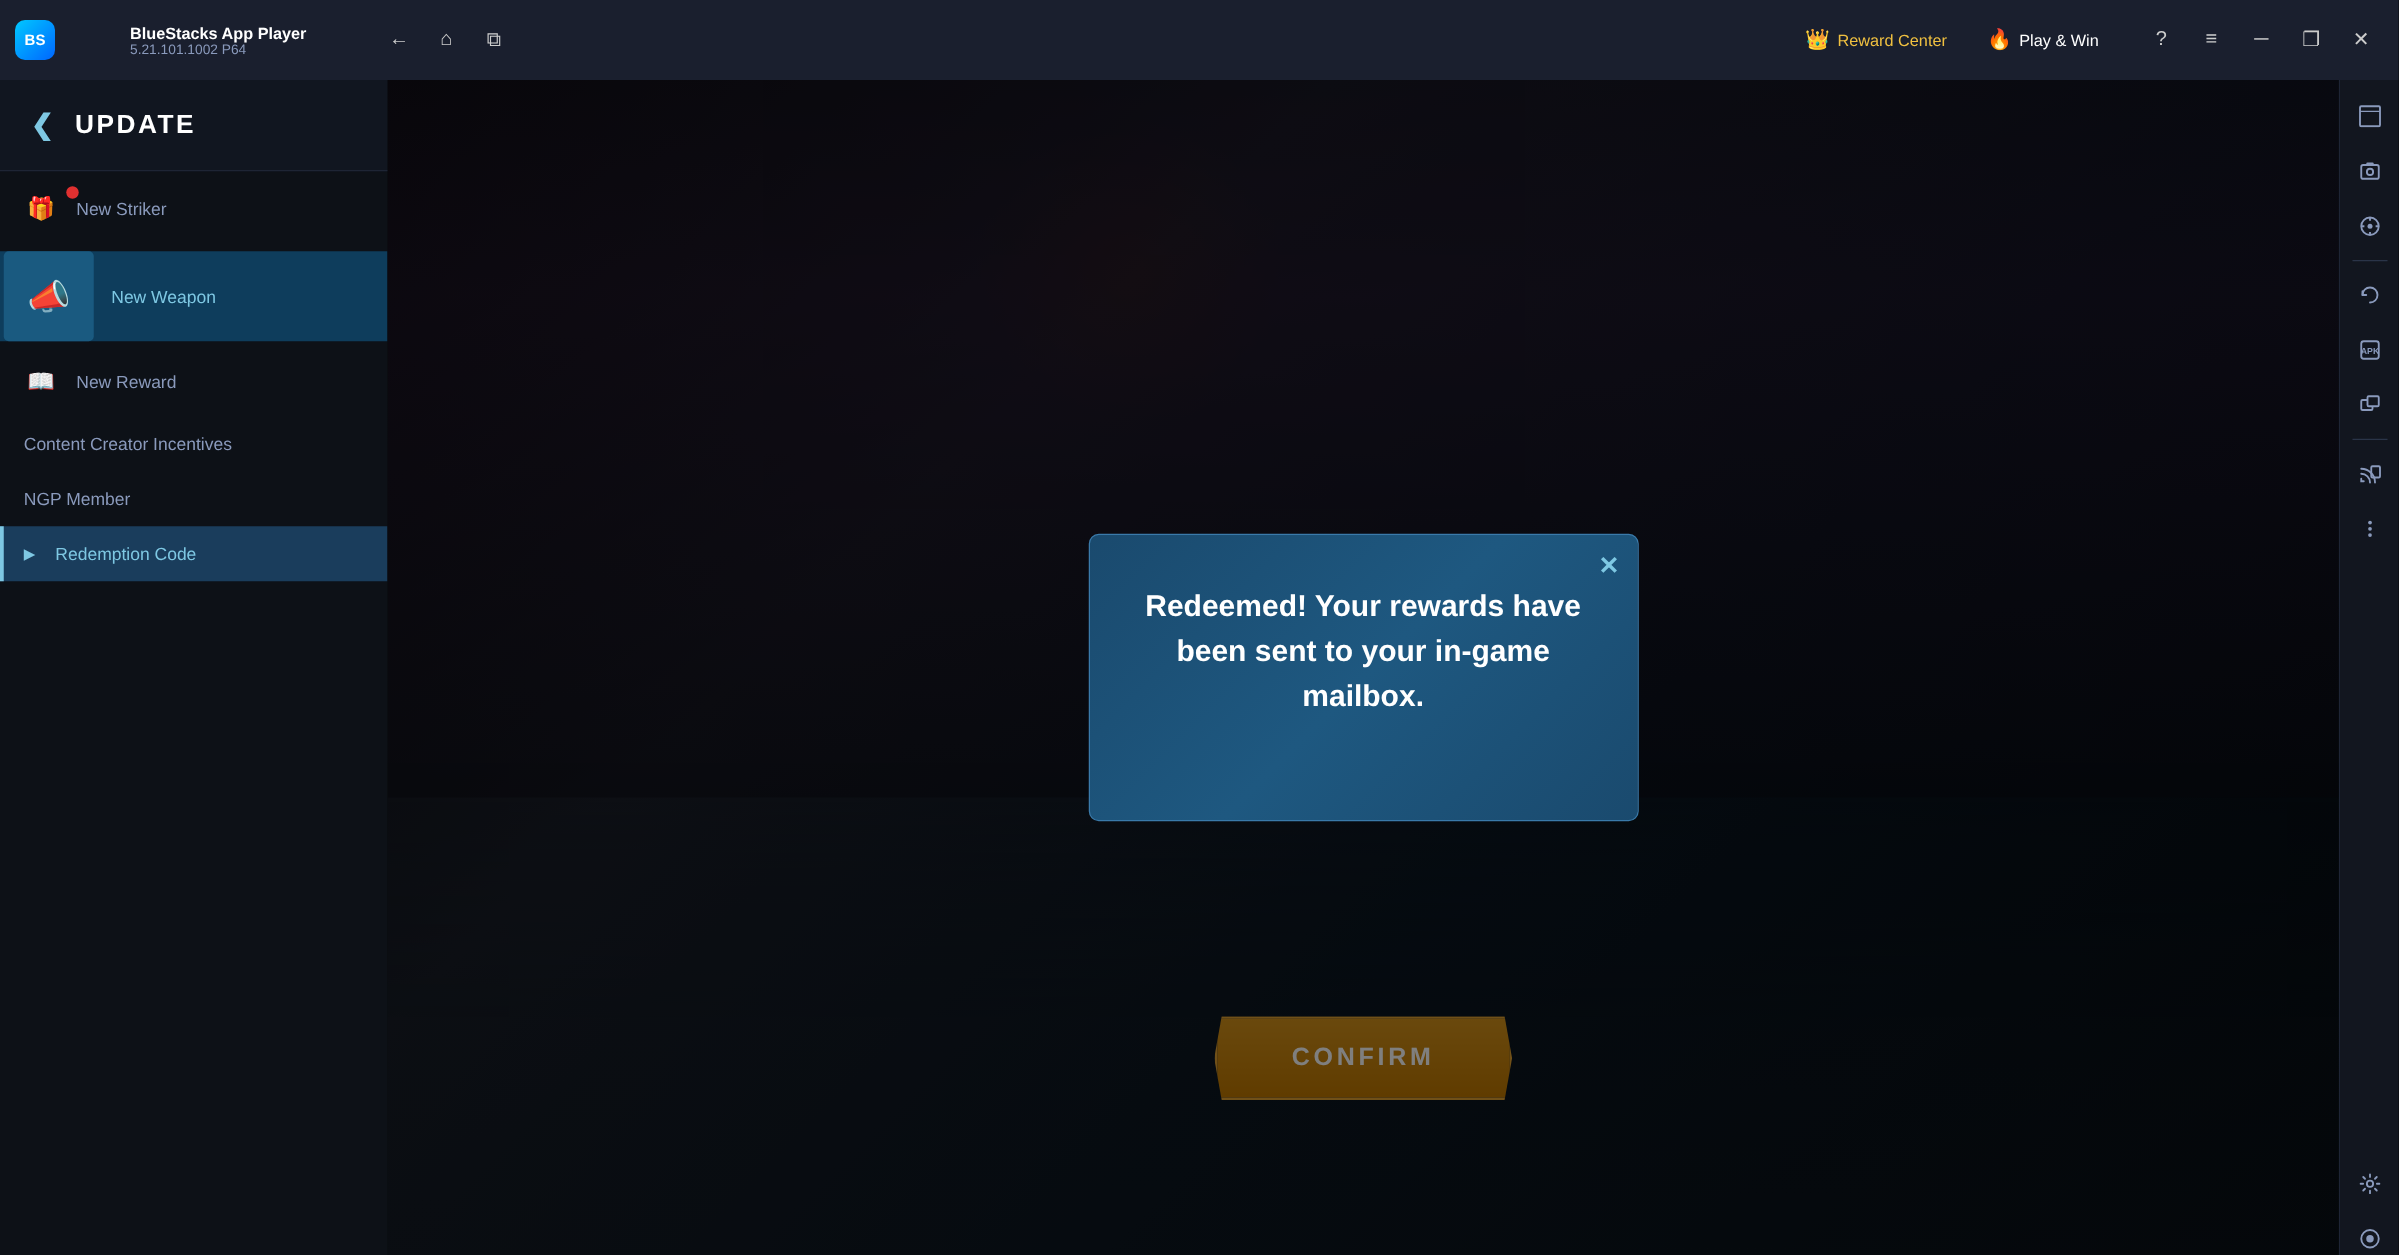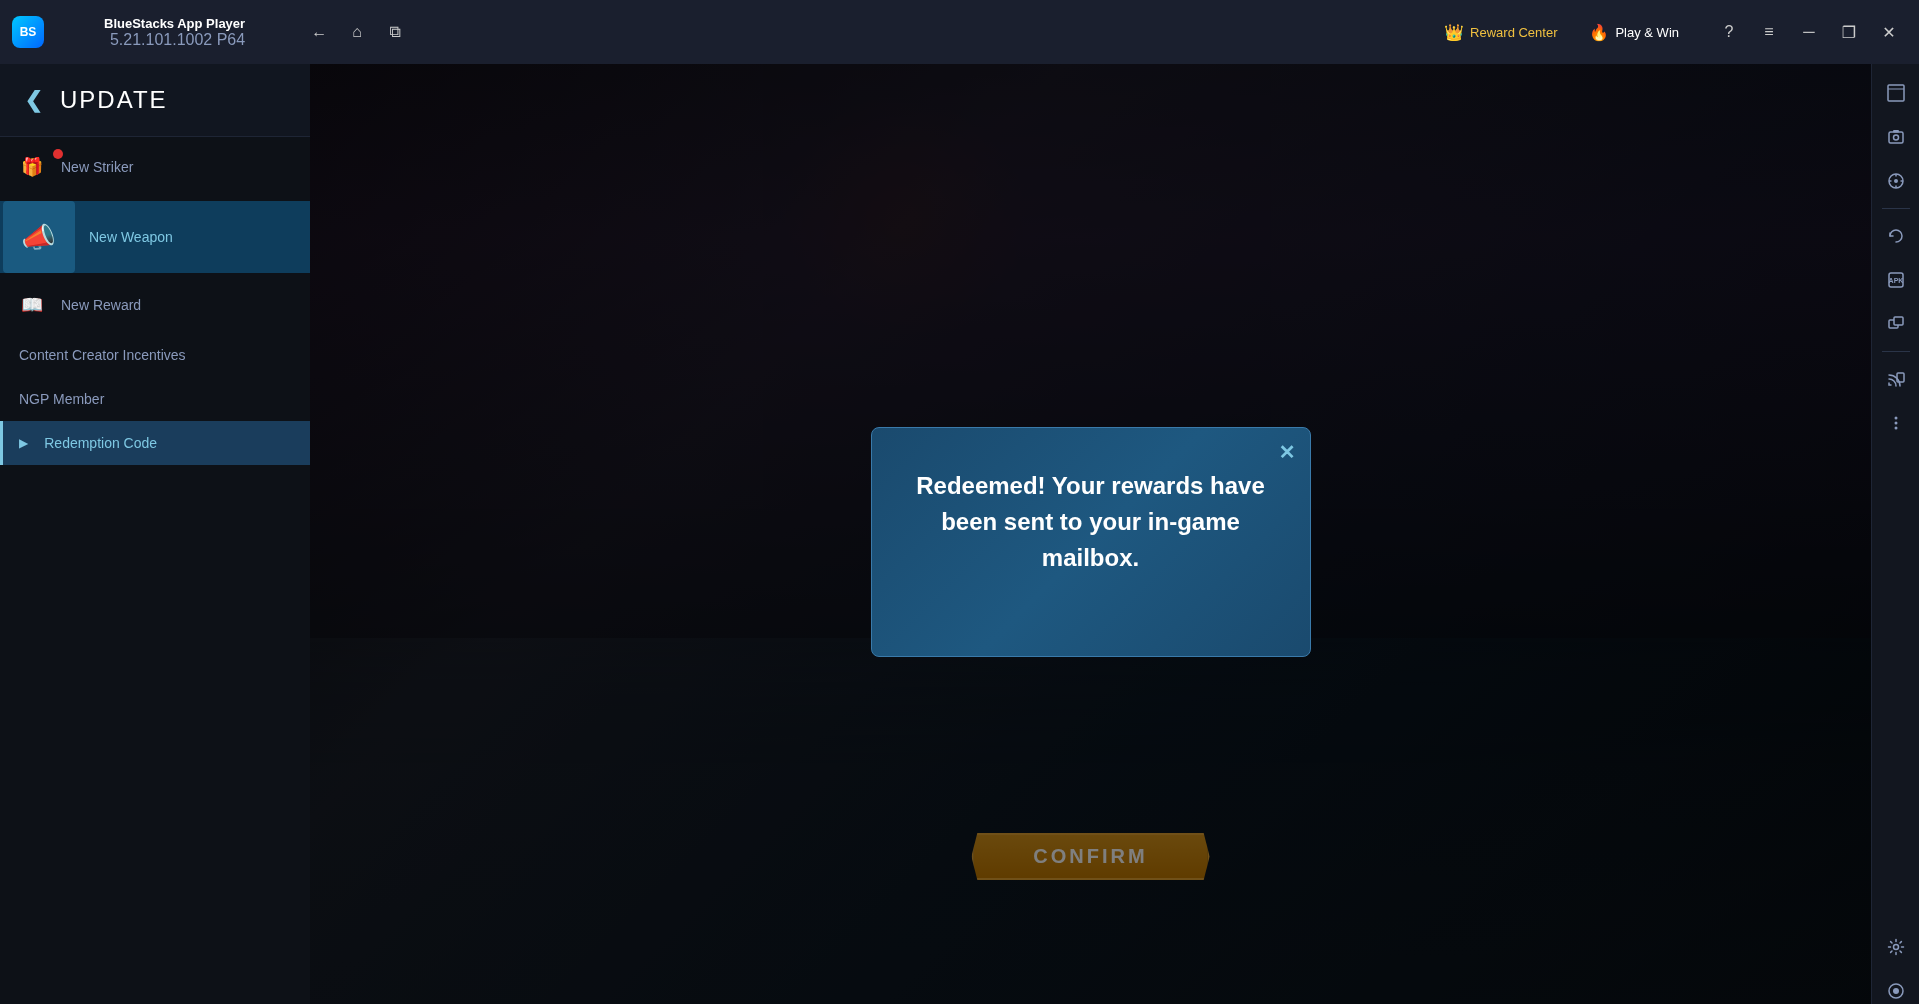--- a/index.html
+++ b/index.html
@@ -24,21 +24,21 @@
       z-index: 100;
       gap: 44px;
     }
     #titlebar-appname {
       display: flex;
       flex-direction: column;
       margin-right: 16px;
       padding-left: 16px;
     }
     .app-title { color: #fff; font-size: 13px; font-weight: 600; }
-    .app-version { color: #8a9abc; font-size: 16px; text-align: right; }
+    .app-version { color: #8a9abc; font-size: 11px; }
 
     #titlebar-controls {
       display: flex;
       align-items: center;
       gap: 10px;
       margin-right: 24px;
     }
     .titlebar-icon-btn {
       width: 28px;
       height: 28px;
@@ -129,22 +129,22 @@
       display: flex;
       align-items: center;
       justify-content: center;
       cursor: pointer;
       color: #7ec8e3;
       font-size: 22px;
       font-weight: bold;
     }
     .sidebar-title {
       color: #ffffff;
-      font-size: 24px;
-      font-weight: 400;
+      font-size: 21px;
+      font-weight: 700;
       letter-spacing: 2px;
       margin-left: 8px;
     }
 
     .sidebar-menu {
       flex: 1;
       overflow-y: auto;
     }
     .sidebar-menu::-webkit-scrollbar { width: 4px; }
     .sidebar-menu::-webkit-scrollbar-track { background: #0d1117; }
@@ -247,21 +247,21 @@
       transform: translateX(-50%);
       z-index: 5;
     }
     .confirm-btn {
       background: linear-gradient(to bottom, #d4921a, #c07800);
       border: 2px solid #e0a030;
       color: #fff;
       font-size: 20px;
       font-weight: 700;
       letter-spacing: 3px;
-      padding: 10px 60px;
+      padding: 20px 60px;
       cursor: pointer;
       clip-path: polygon(6px 0%, calc(100% - 6px) 0%, 100% 50%, calc(100% - 6px) 100%, 6px 100%, 0% 50%);
     }
 
     
     #right-sidebar {
       width: 48px;
       background: #12161f;
       display: flex;
       flex-direction: column;

